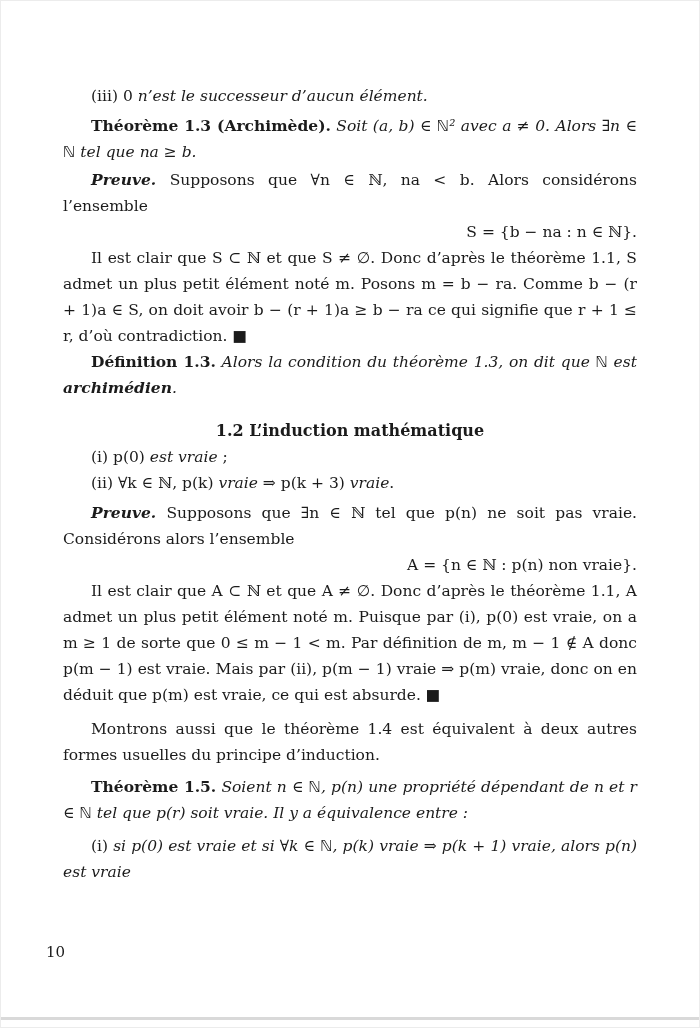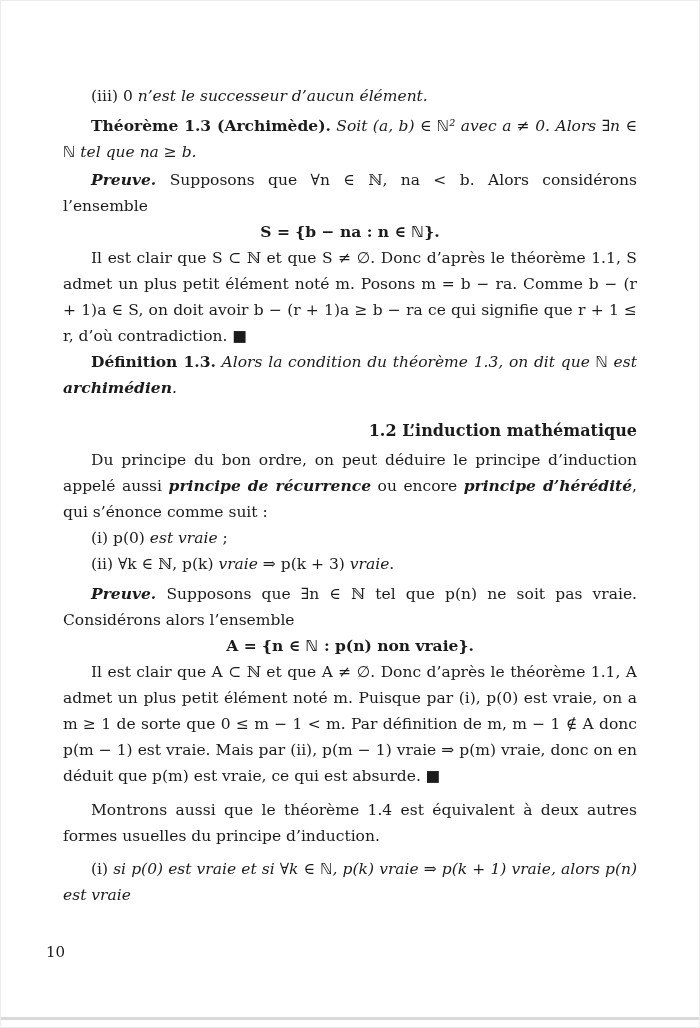--- a/index.html
+++ b/index.html
@@ -18,28 +18,28 @@
   }
   .content {
     position: absolute;
     left: 62px;
     right: 62px;
     top: 0;
     padding-top: 82px;
   }
   p { margin: 0; text-align: justify; }
   .indent { text-indent: 28px; }
-  .eq { text-align: center; text-indent: 0; font-weight: bold; }
+  .eq { text-align: right; text-indent: 0; }
   .b  { font-weight: 700; }
   .it { font-style: italic; }
   .bi { font-weight: 700; font-style: italic; }
   .section-heading {
     font-weight: 700;
     font-size: 16px;
-    text-align: right;
+    text-align: center;
     margin-top: 17px;
   }
   .mt2  { margin-top: 2px; }
   .mt3  { margin-top: 3px; }
   .mt4  { margin-top: 4px; }
   .mt6  { margin-top: 6px; }
   .mt7  { margin-top: 7px; }
   .mt8  { margin-top: 8px; }
   .mt11 { margin-top: 11px; }
   .pagenum {
@@ -70,36 +70,36 @@
     <p class="indent mt2"><span class="bi">Preuve.</span><span> Supposons que ∀n ∈ ℕ, na &lt; b. Alors considérons l’ensemble</span></p>
 
     <p class="eq"><span>S = {b − na : n ∈ ℕ}.</span></p>
 
     <p class="indent"><span>Il est clair que S ⊂ ℕ et que S ≠ ∅. Donc d’après le théorème 1.1, S admet un plus petit élément noté m. Posons m = b − ra. Comme b − (r + 1)a ∈ S, on doit avoir b − (r + 1)a ≥ b − ra ce qui signifie que r + 1 ≤ r, d’où contradiction. ■</span></p>
 
     <p class="indent"><span class="b">Définition 1.3.</span><span class="it"> Alors la condition du théorème 1.3, on dit que ℕ est </span><span class="bi">archimédien</span><span class="it">.</span></p>
 
     <p class="section-heading"><span>1.2 L’induction mathématique</span></p>
 
-    <p class="indent mt3"><span>Du principe du bon ordre, on peut déduire le principe d’induction appelé aussi </span><span class="bi">principe de récurrence</span><span> ou encore </span><span class="bi">principe d’hérédité</span><span>, qui s’énonce comme suit :</span></p>
 
 
     <p class="indent"><span>(i) p(0) </span><span class="it">est vraie</span><span> ;</span></p>
 
     <p class="indent"><span>(ii) ∀k ∈ ℕ, p(k) </span><span class="it">vraie</span><span> ⇒ p(k + 3) </span><span class="it">vraie</span><span>.</span></p>
 
 
     <p class="indent mt4"><span class="bi">Preuve.</span><span> Supposons que ∃n ∈ ℕ tel que p(n) ne soit pas vraie. Considérons alors l’ensemble</span></p>
 
     <p class="eq"><span>A = {n ∈ ℕ : p(n) non vraie}.</span></p>
 
     <p class="indent"><span>Il est clair que A ⊂ ℕ et que A ≠ ∅. Donc d’après le théorème 1.1, A admet un plus petit élément noté m. Puisque par (i), p(0) est vraie, on a m ≥ 1 de sorte que 0 ≤ m − 1 &lt; m. Par définition de m, m − 1 ∉ A donc p(m − 1) est vraie. Mais par (ii), p(m − 1) vraie ⇒ p(m) vraie, donc on en déduit que p(m) est vraie, ce qui est absurde. ■</span></p>
 
     <p class="indent mt8"><span>Montrons aussi que le théorème 1.4 est équivalent à deux autres formes usuelles du principe d’induction.</span></p>
 
+    <p class="indent mt6"><span class="b">Théorème 1.5.</span><span class="it"> Soient n ∈ ℕ, p(n) une propriété dépendant de n et r ∈ ℕ tel que p(r) soit vraie. Il y a équivalence entre :</span></p>
 
     <p class="indent mt7"><span>(i) </span><span class="it">si p(0) est vraie et si ∀k ∈ ℕ, p(k) vraie ⇒ p(k + 1) vraie, alors p(n) est vraie</span></p>
 
   </div>
 
   <div class="pagenum">10</div>
   <div class="page-edge"></div>
 </div>
 
 </body></html>

